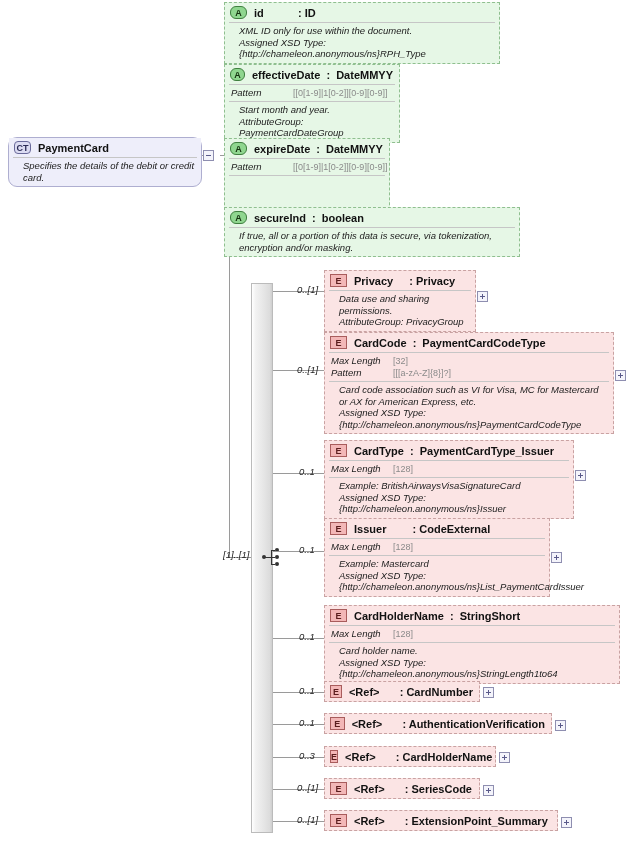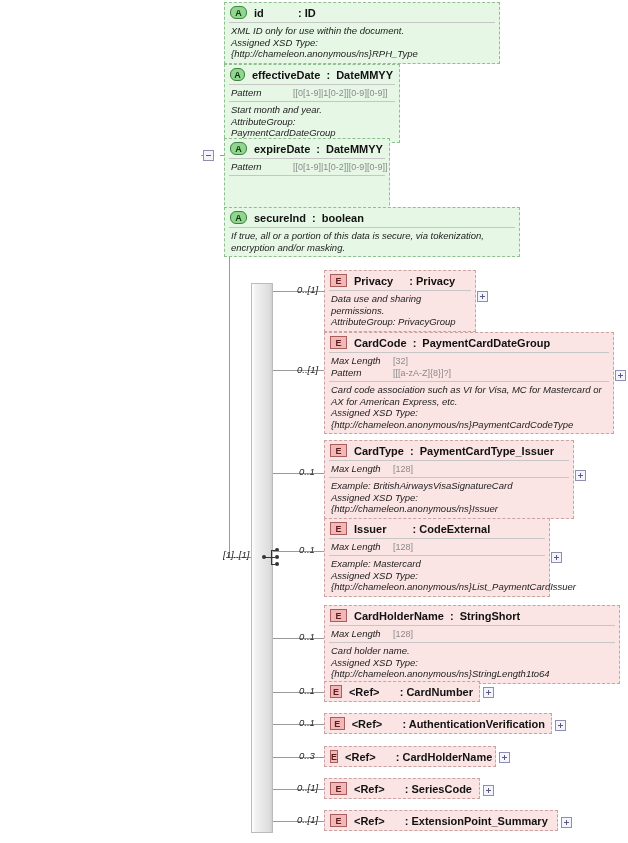--- a/index.html
+++ b/index.html
@@ -101,21 +101,21 @@
   }
   .facets .row { display: flex; white-space: nowrap; line-height: 12px; }
   .facets .fname {
     font-style: italic;
     width: 62px;
     flex: none;
   }
   .facets .fval { color: #8a8a8a; font-size: 9px; }
 
   .docs {
-    padding: 2px 6px 3px 6px;
+    padding: 2px 6px 3px 14px;
     font-size: 9.5px;
     font-style: italic;
     color: #222222;
     line-height: 11.5px;
   }
 
   
   .plus {
     position: absolute;
     width: 11px; height: 11px;
@@ -214,20 +214,30 @@
   <div class="ln lnh" style="left:273px; top:370px; width:51px;"></div>
   <div class="ln lnh" style="left:273px; top:473px; width:51px;"></div>
   <div class="ln lnh" style="left:273px; top:551px; width:51px;"></div>
   <div class="ln lnh" style="left:273px; top:638px; width:51px;"></div>
   <div class="ln lnh" style="left:273px; top:692px; width:51px;"></div>
   <div class="ln lnh" style="left:273px; top:724px; width:51px;"></div>
   <div class="ln lnh" style="left:273px; top:757px; width:51px;"></div>
   <div class="ln lnh" style="left:273px; top:789px; width:51px;"></div>
   <div class="ln lnh" style="left:273px; top:821px; width:51px;"></div>
 
+  <div class="node ct" style="left:8px; top:137px; width:194px;">
+    <div class="inner">
+      <div class="titlebar">
+        <span class="badge ctb">CT</span>
+        <span class="nm">PaymentCard</span>
+      </div>
+      <div class="divider"></div>
+      <div class="docs">Specifies the details of the debit or credit card.</div>
+    </div>
+  </div>
   <div class="minus" style="left:203px; top:150px;"></div>
 
   <div class="node attr" style="left:224px; top:2px; width:276px;">
     <div class="inner">
       <div class="titlebar">
         <span class="badge ab">A</span>
         <span class="nm">
           <span>id</span>
           <span style="display:inline-block;width:28px;"></span>
           <span class="sep">:</span>
@@ -320,21 +330,21 @@
   <div class="plus" style="left:477px; top:291px;"></div>
 
   <div class="card" style="left:297px; top:364px;">0..[1]</div>
   <div class="node el" style="left:324px; top:332px; width:290px;">
     <div class="inner">
       <div class="titlebar">
         <span class="badge eb">E</span>
         <span class="nm">
           <span>CardCode</span>
           <span class="sep" style="margin:0 3px;">:</span>
-          <span class="ty">PaymentCardDateGroup</span>
+          <span class="ty">PaymentCardCodeType</span>
         </span>
       </div>
       <div class="divider"></div>
       <div class="facets">
         <div class="row">
           <span class="fname">Max Length</span>
           <span class="fval">[32]</span>
         </div>
         <div class="row">
           <span class="fname">Pattern</span>

